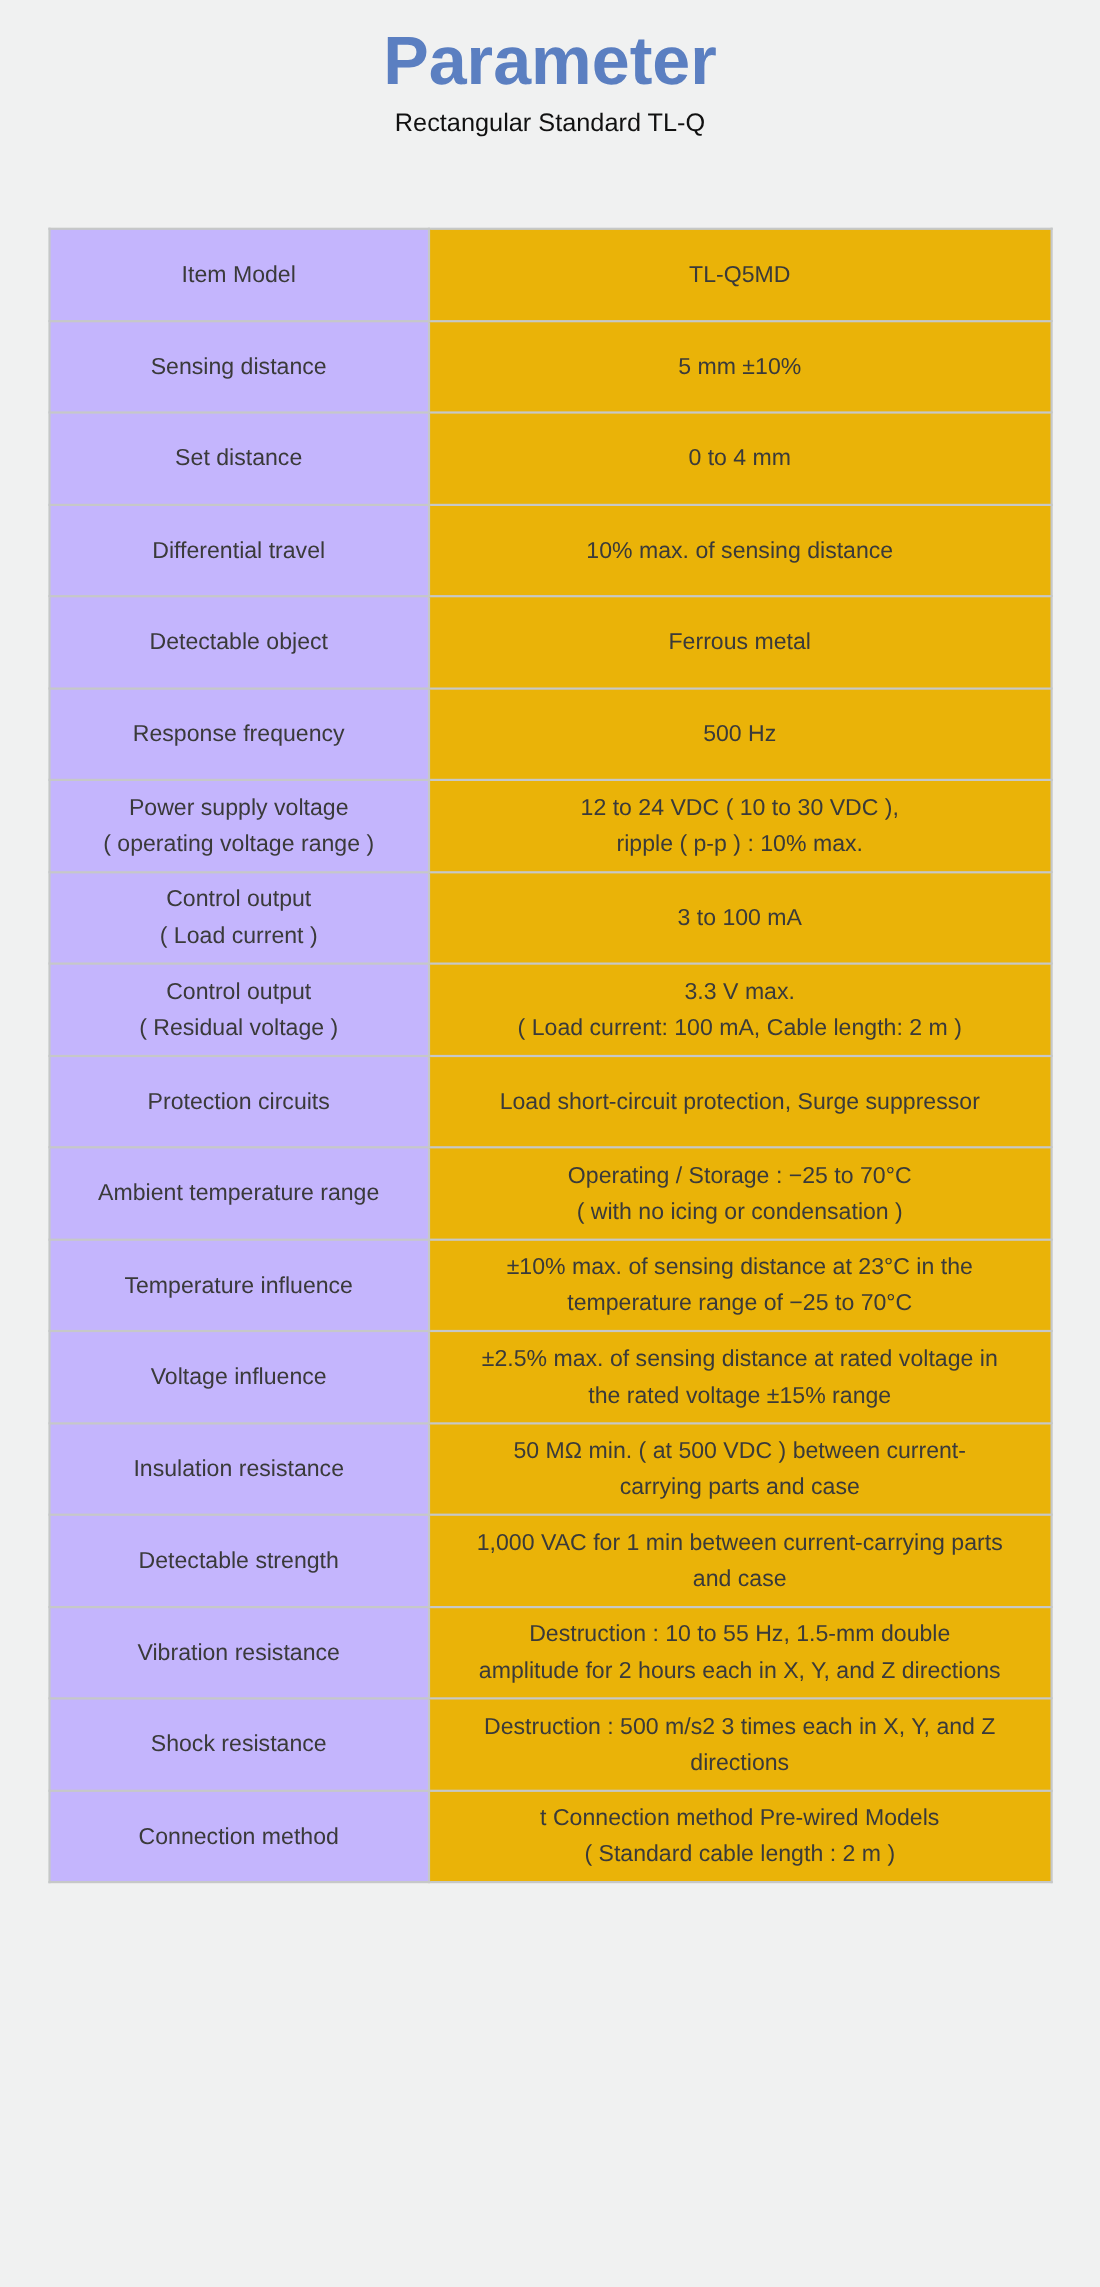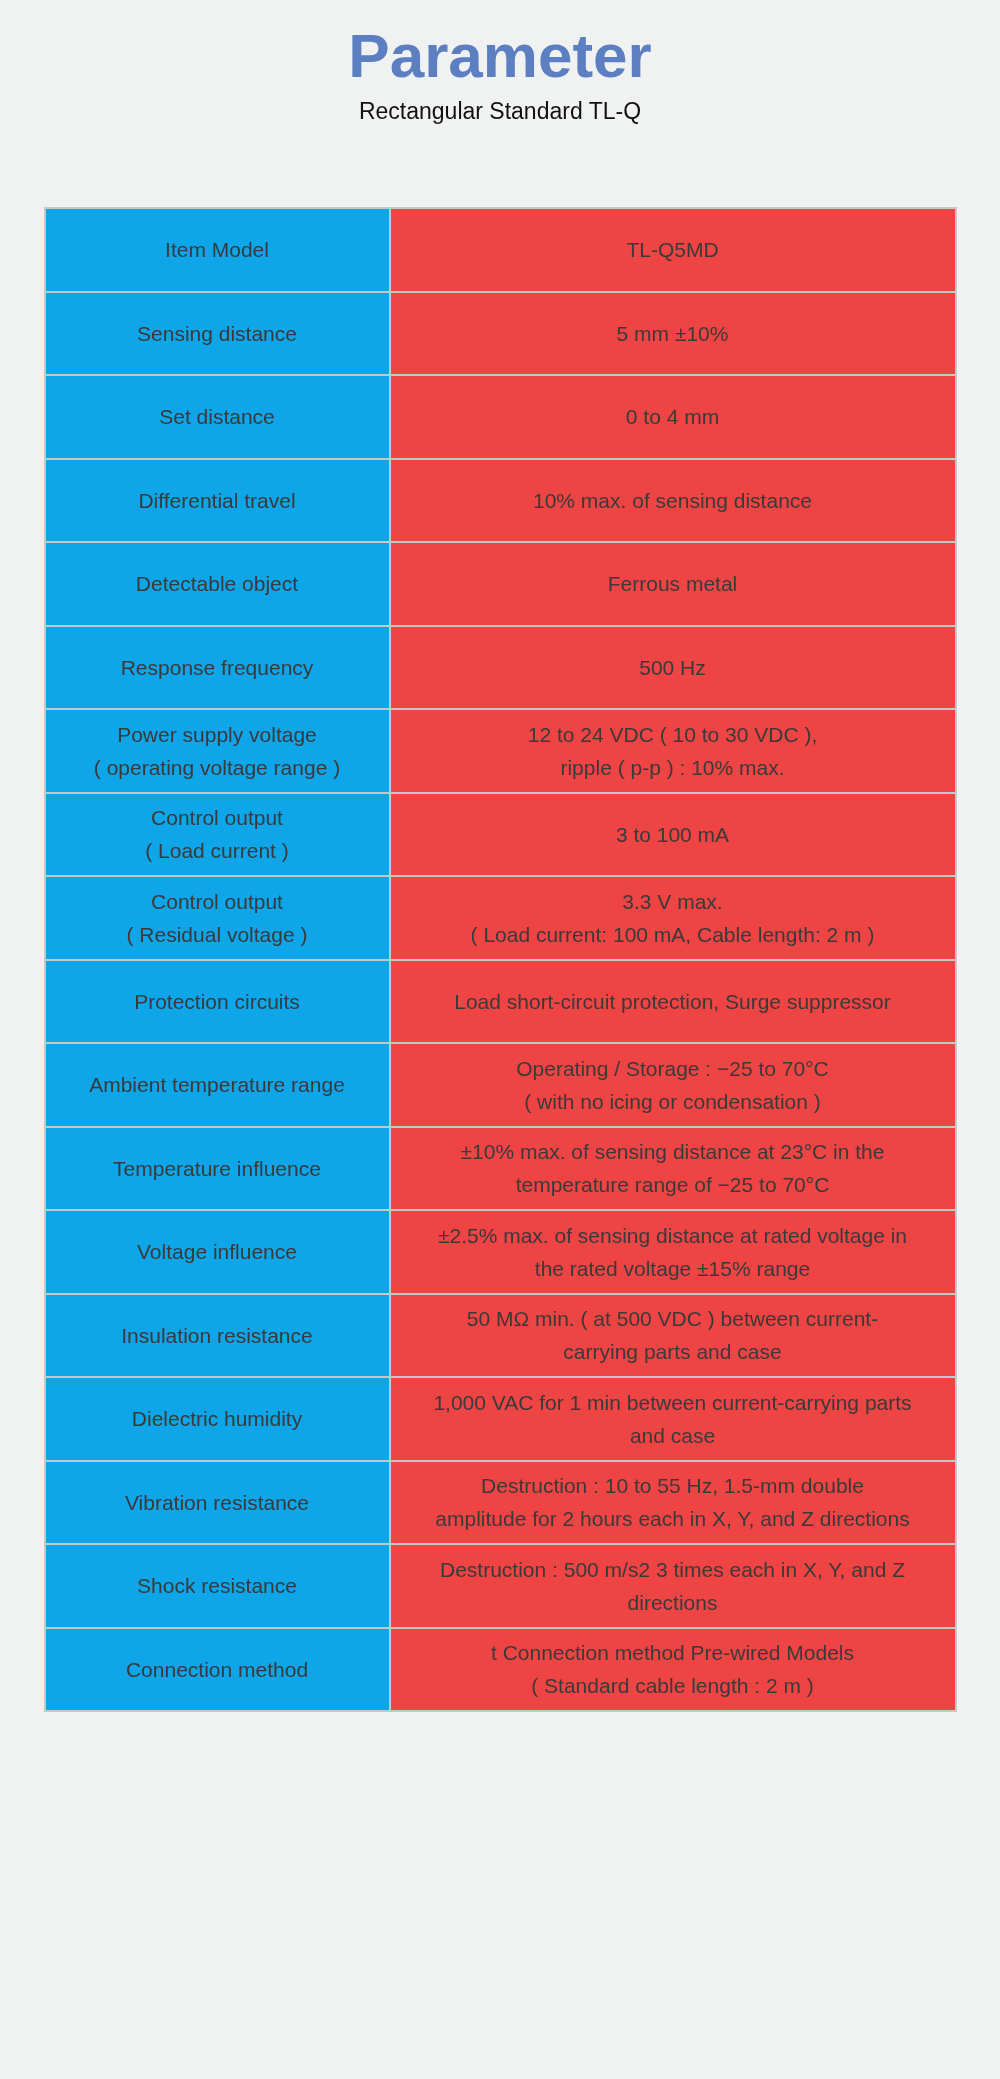--- a/index.html
+++ b/index.html
@@ -43,26 +43,26 @@
     height: 83.5px;
     font-size: 21px;
     line-height: 33px;
     text-align: center;
     vertical-align: middle;
     white-space: pre-line;
     color: #3a3a3a;
   }
   td.param-name {
     width: 345px;
-    background: #0ea5e9;
+    background: #c4b5fd;
     padding: 0 14px;
   }
   td.param-value {
     width: 566px;
-    background: #ef4444;
+    background: #eab308;
     padding: 0 4px;
   }
 </style>
 </head>
 <body>
 
 <div class="page">
   <header>
     <h1 class="title">Parameter</h1>
     <p class="subtitle">Rectangular Standard TL-Q</p>
@@ -129,21 +129,21 @@
           <td class="param-name">Voltage influence</td>
           <td class="param-value">±2.5% max. of sensing distance at rated voltage in
 the rated voltage ±15% range</td>
         </tr>
         <tr>
           <td class="param-name">Insulation resistance</td>
           <td class="param-value">50 MΩ min. ( at 500 VDC ) between current-
 carrying parts and case</td>
         </tr>
         <tr>
-          <td class="param-name">Dielectric humidity</td>
+          <td class="param-name">Detectable strength</td>
           <td class="param-value">1,000 VAC for 1 min between current-carrying parts
 and case</td>
         </tr>
         <tr>
           <td class="param-name">Vibration resistance</td>
           <td class="param-value">Destruction : 10 to 55 Hz, 1.5-mm double
 amplitude for 2 hours each in X, Y, and Z directions</td>
         </tr>
         <tr>
           <td class="param-name">Shock resistance</td>

